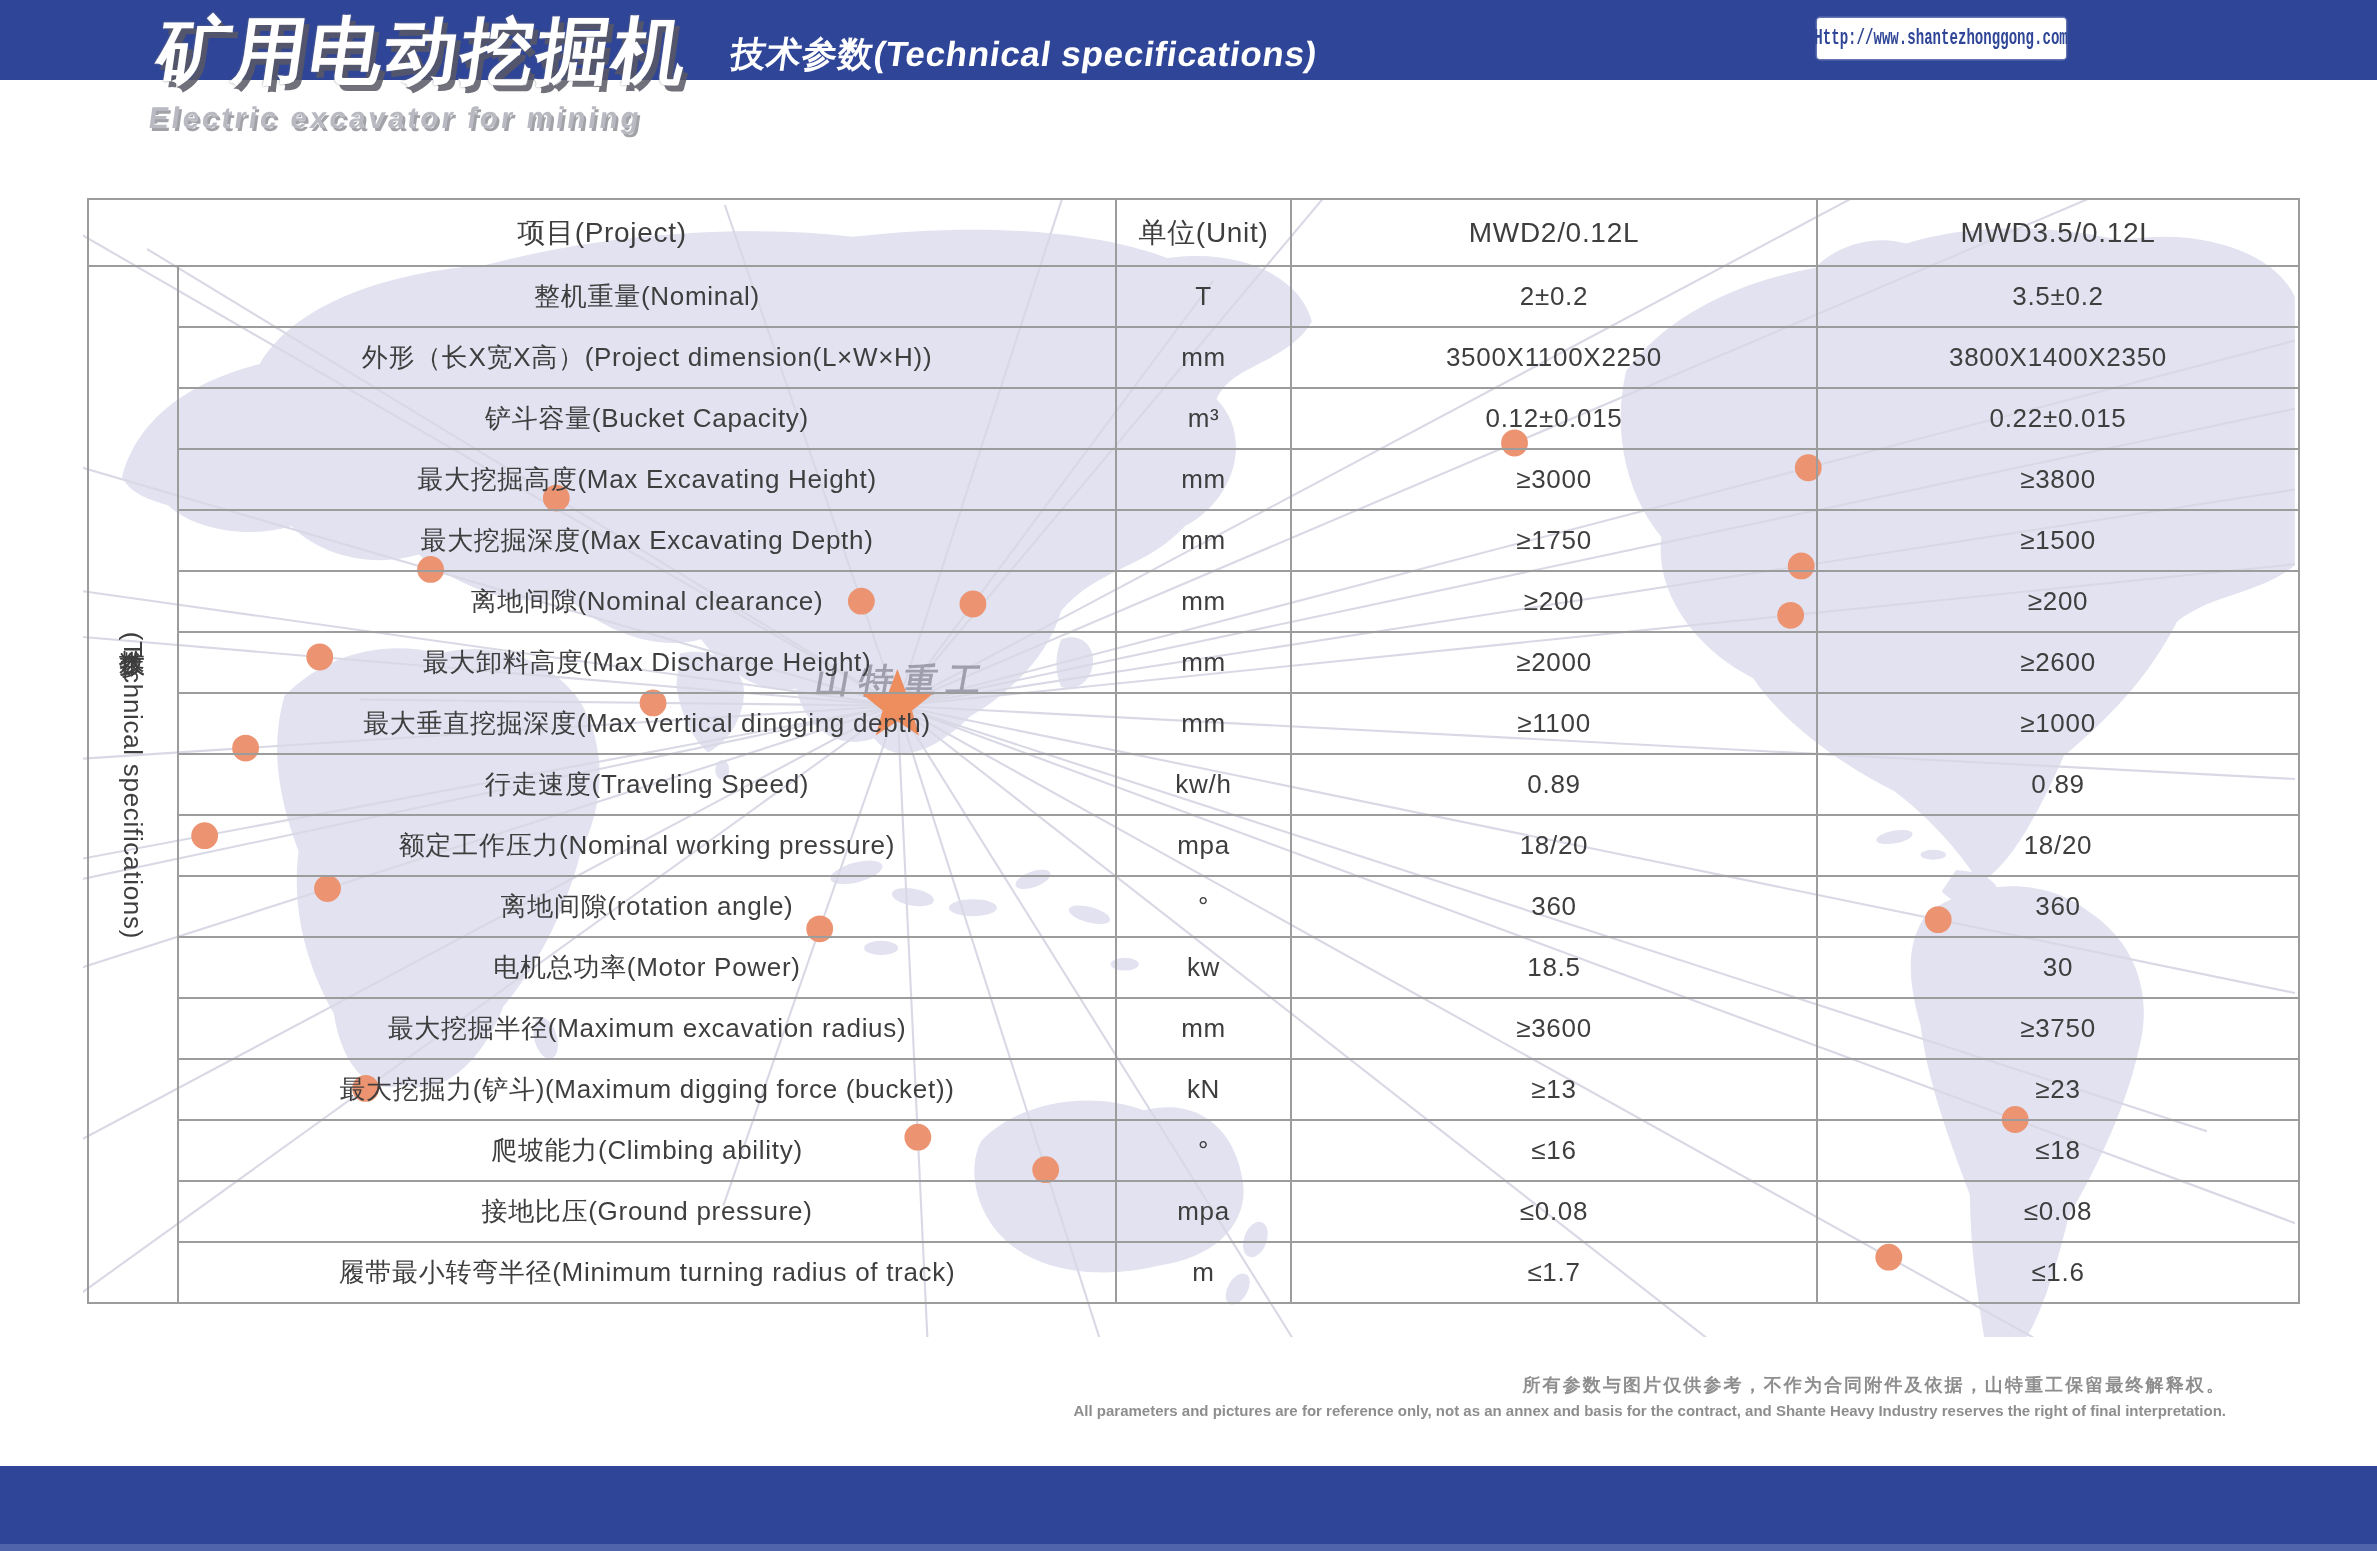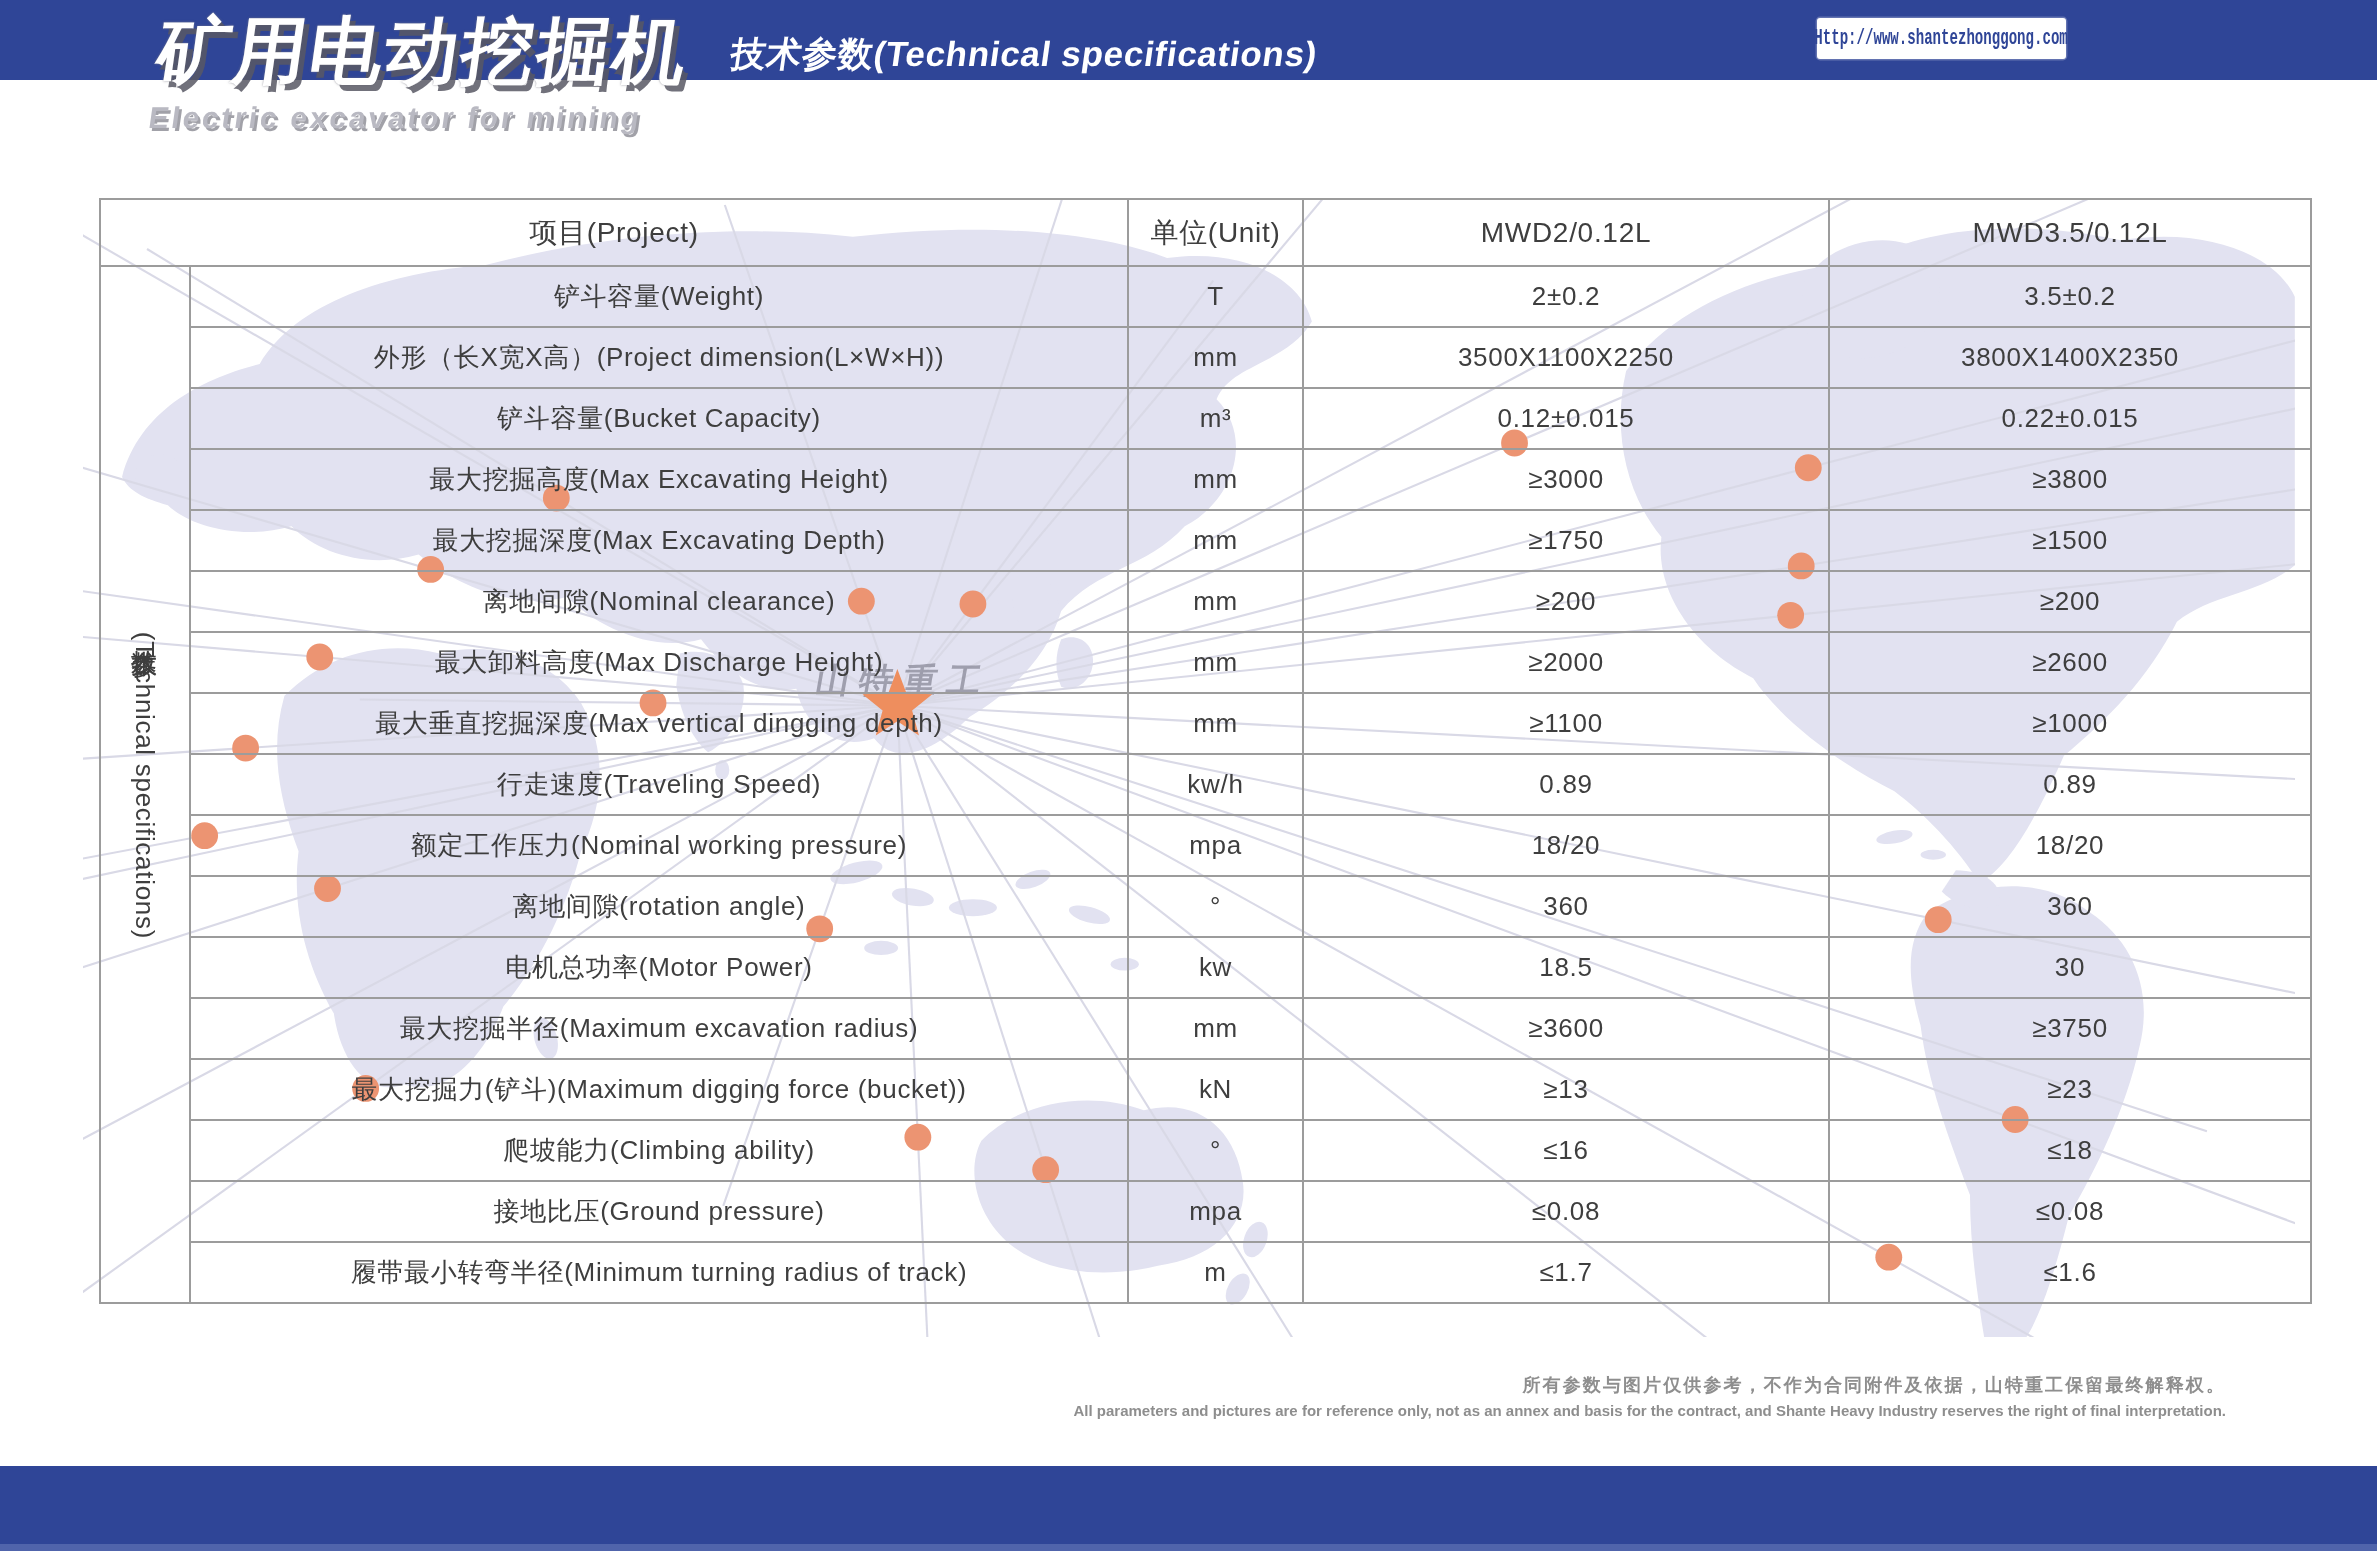--- a/index.html
+++ b/index.html
@@ -32,21 +32,21 @@
     display:flex;align-items:center;justify-content:center;box-shadow:0 0 0 1.4px rgba(255,255,255,.25);
   }
   .url-pill span{
     font-family:"Liberation Mono","DejaVu Sans Mono",monospace;font-weight:bold;font-size:22px;color:var(--blue);
     transform:scaleX(.64);white-space:nowrap;
   }
   
   .spec-area{position:absolute;left:83px;top:198px;width:2212px;height:1139px;}
   .map-svg{position:absolute;left:0;top:0;width:2212px;height:1139px;}
   table.spec{
-    position:absolute;left:16px;top:0;width:2212px;height:1106px;border-collapse:collapse;table-layout:fixed;
+    position:absolute;left:4px;top:0;width:2212px;height:1106px;border-collapse:collapse;table-layout:fixed;
     border:2.8px solid #8f8f8f;
   }
   table.spec th,table.spec td{
     border:2.1px solid var(--border);padding:0;text-align:center;vertical-align:middle;
     color:var(--ink);font-weight:normal;background:transparent;
   }
   table.spec thead th{height:65px;font-size:28px;letter-spacing:0.7px;}
   table.spec tbody td{font-size:26px;letter-spacing:0.7px;}
   .side-cell{
     writing-mode:vertical-lr;text-orientation:mixed;font-size:25.4px;letter-spacing:6.4px;color:#3a3a3a;
@@ -170,21 +170,21 @@
       <tr>
         <th colspan="2">项目(Project)</th>
         <th>单位(Unit)</th>
         <th>MWD2/0.12L</th>
         <th>MWD3.5/0.12L</th>
       </tr>
     </thead>
     <tbody>
         <tr>
           <td rowspan="17" class="side-cell">技术参数(Technical specifications)</td>
-          <td class="label-cell">铲斗容量(Weight)</td>
+          <td class="label-cell">整机重量(Nominal)</td>
           <td class="unit-cell">T</td>
           <td class="val-cell">2±0.2</td>
           <td class="val-cell">3.5±0.2</td>
         </tr>
         <tr>
           <td class="label-cell">外形（长X宽X高）(Project dimension(L×W×H))</td>
           <td class="unit-cell">mm</td>
           <td class="val-cell">3500X1100X2250</td>
           <td class="val-cell">3800X1400X2350</td>
         </tr>

